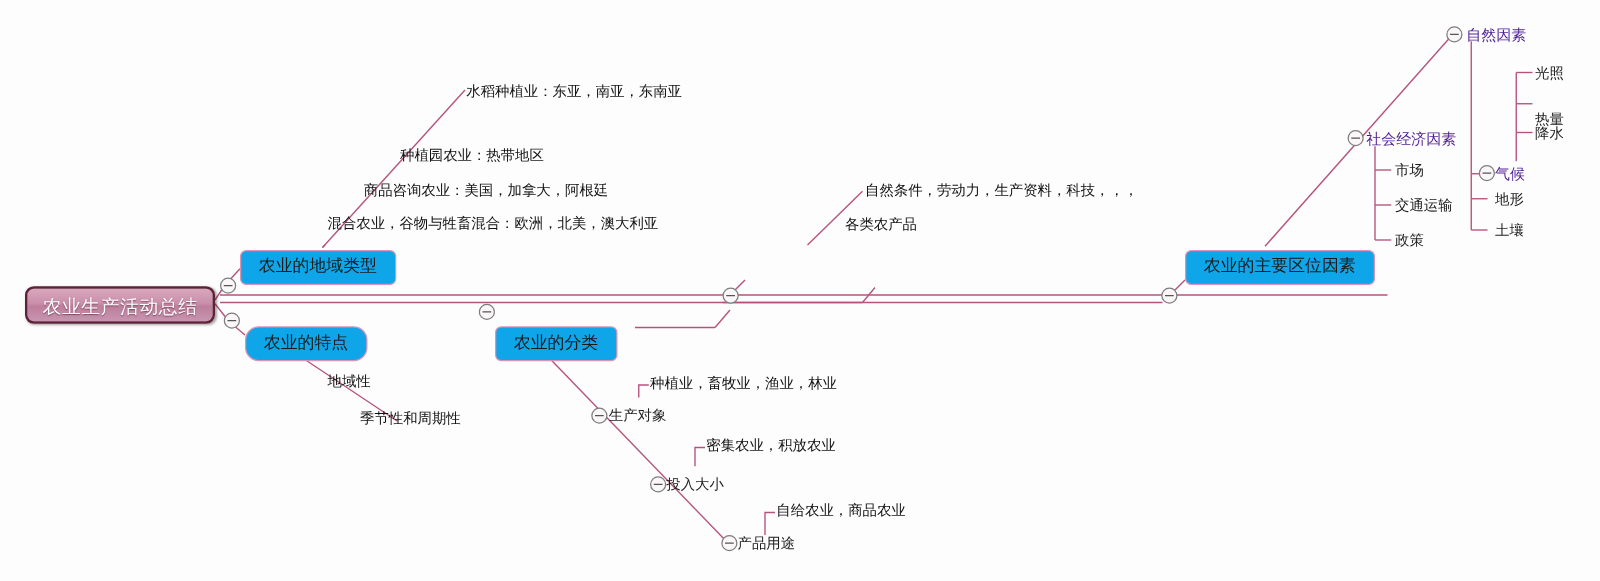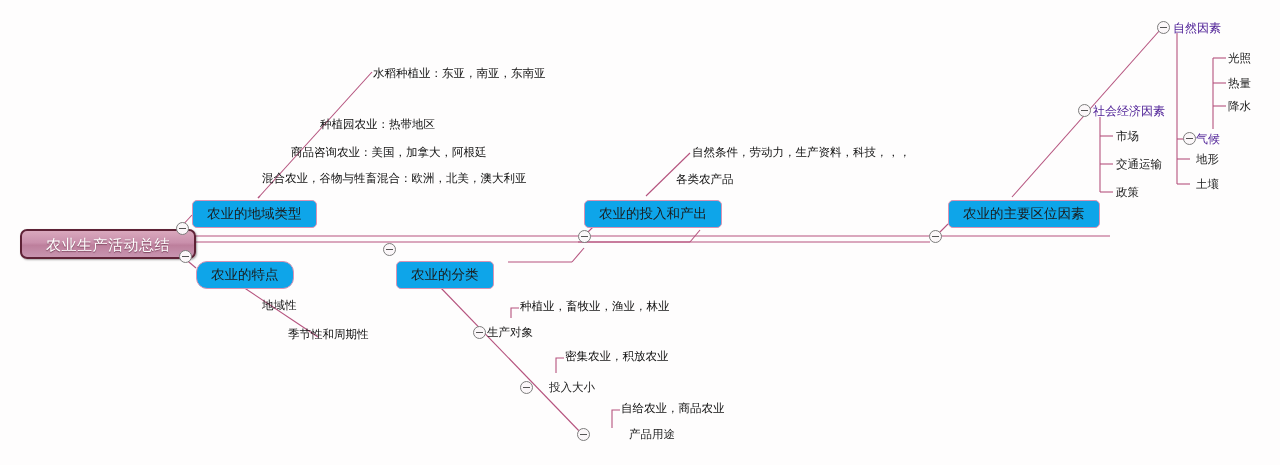--- a/index.html
+++ b/index.html
@@ -25,21 +25,21 @@
   }
   
   .node {
     position: absolute;
     white-space: nowrap;
     box-sizing: border-box;
   }
   .root-node {
     left: 20px;
     top: 229px;
-    width: 176px;
+    width: 152px;
     height: 30px;
     border: 2px solid #5e2236;
     border-radius: 7px;
     background: linear-gradient(to bottom, #d9a8bd 0%, #c98fab 45%, #bd7f9c 55%, #c895b0 100%);
     box-shadow: 1px 1px 2px rgba(0,0,0,0.35);
     color: #ffffff;
     font-size: 15px;
     line-height: 28px;
     text-align: center;
     letter-spacing: 0.5px;
@@ -150,50 +150,49 @@
   </svg>
 
   <div class="node root-node">农业生产活动总结</div>
 
   <div class="node box-node" style="left:192px; top:200px;">农业的地域类型</div>
 
   <div class="node box-node" style="left:196px; top:261px;border-radius:11px;">农业的特点</div>
 
   <div class="node box-node" style="left:396px; top:261px;">农业的分类</div>
 
-  <div class="node box-node" style="left:584px; top:200px;">农业的投入和产出</div>
 
   <div class="node box-node" style="left:948px; top:200px;">农业的主要区位因素</div>
 
   <div class="node leaf-node" style="left:373px; top:67px;">水稻种植业：东亚，南亚，东南亚</div>
   <div class="node leaf-node" style="left:320px; top:118px;">种植园农业：热带地区</div>
   <div class="node leaf-node" style="left:291px; top:146px;">商品咨询农业：美国，加拿大，阿根廷</div>
   <div class="node leaf-node" style="left:262px; top:172px;">混合农业，谷物与牲畜混合：欧洲，北美，澳大利亚</div>
 
   <div class="node leaf-node" style="left:262px; top:299px;">地域性</div>
   <div class="node leaf-node" style="left:288px; top:328px;">季节性和周期性</div>
 
   <div class="node leaf-node" style="left:692px; top:146px;">自然条件，劳动力，生产资料，科技，，，</div>
   <div class="node leaf-node" style="left:676px; top:173px;">各类农产品</div>
 
   <div class="node sub-node" style="left:487px; top:326px;">生产对象</div>
   <div class="node leaf-node" style="left:520px; top:300px;text-align:center;">种植业，畜牧业，渔业，林业</div>
 
-  <div class="node sub-node" style="left:533px; top:381px;margin-left:16px;">投入大小</div>
+  <div class="node sub-node" style="left:533px; top:381px;">投入大小</div>
   <div class="node leaf-node" style="left:565px; top:350px;">密集农业，积放农业</div>
 
-  <div class="node sub-node" style="left:590px; top:428px;padding-left:39px;">产品用途</div>
+  <div class="node sub-node" style="left:590px; top:428px;">产品用途</div>
   <div class="node leaf-node" style="left:621px; top:402px;">自给农业，商品农业</div>
 
   <div class="node plain-node" style="left:1173px; top:21px;">自然因素</div>
 
   <div class="node plain-node" style="left:1196px; top:132px;">气候</div>
 
   <div class="node sub-node" style="left:1228px; top:52px;">光照</div>
-  <div class="node sub-node" style="left:1228px; top:77px;font-family:Liberation Mono, monospace;">热量</div>
+  <div class="node sub-node" style="left:1228px; top:90px;font-family:Liberation Mono, monospace;">热量</div>
   <div class="node sub-node" style="left:1228px; top:100px;">降水</div>
 
   <div class="node sub-node" style="left:1196px; top:153px;">地形</div>
   <div class="node sub-node" style="left:1196px; top:178px;">土壤</div>
 
   <div class="node plain-node" style="left:1093px; top:104px;">社会经济因素</div>
 
   <div class="node sub-node" style="left:1116px; top:130px;">市场</div>
   <div class="node sub-node" style="left:1116px; top:158px;">交通运输</div>
   <div class="node sub-node" style="left:1116px; top:186px;">政策</div>

